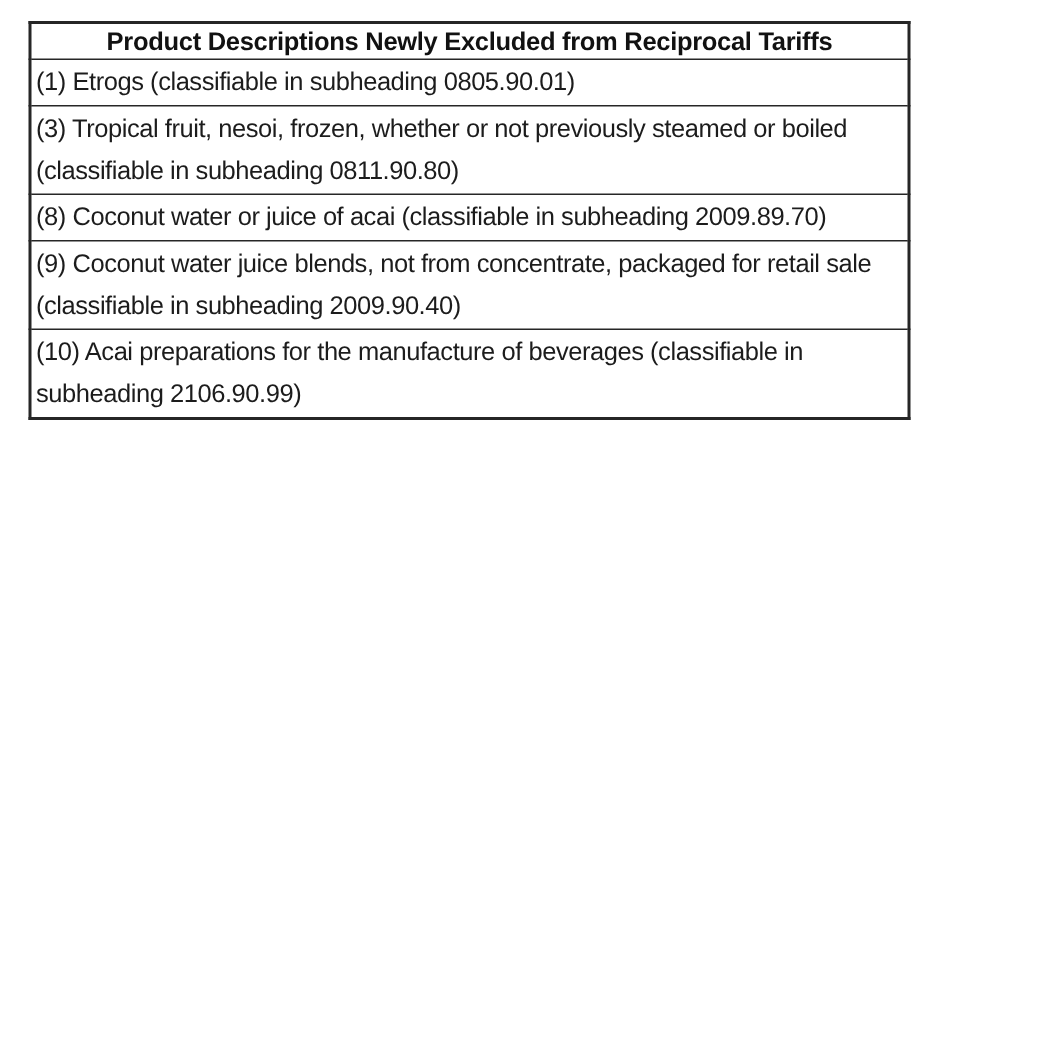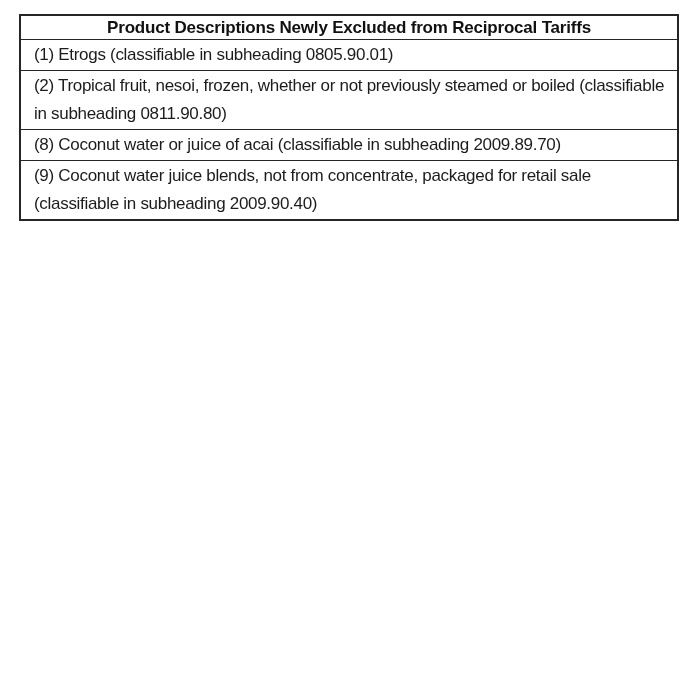--- a/index.html
+++ b/index.html
@@ -10,21 +10,21 @@
   body {
     width: 700px;
     height: 694px;
     position: relative;
     font-family: "Liberation Sans", sans-serif;
   }
   .table-wrap {
     position: absolute;
     left: 19px;
     top: 14px;
-    width: 660px;
+    width: 588px;
   }
   table.tariff-table {
     border-collapse: collapse;
     width: 100%;
     table-layout: fixed;
     color: #1c1c1c;
     font-size: 17px;
     line-height: 28px;
     letter-spacing: -0.3px;
     border: 2px solid #262626;
@@ -38,42 +38,45 @@
     text-align: center;
     padding: 1px 4px;
     font-size: 17px;
     line-height: 21px;
     letter-spacing: -0.2px;
     color: #111111;
   }
   table.tariff-table td {
     text-align: left;
     vertical-align: top;
-    padding: 1px 4px 1px 13px;
+    padding: 1px 4px 1px 3px;
     word-wrap: break-word;
   }
 </style>
 </head>
 <body>
 
 <div class="table-wrap">
   <table class="tariff-table">
     <thead>
       <tr>
         <th>Product Descriptions Newly Excluded from Reciprocal Tariffs</th>
       </tr>
     </thead>
     <tbody>
       <tr>
           <td>(1) Etrogs (classifiable in subheading 0805.90.01)</td>
         </tr>
       <tr>
-          <td>(2) Tropical fruit, nesoi, frozen, whether or not previously steamed or boiled (classifiable in subheading 0811.90.80)</td>
+          <td>(3) Tropical fruit, nesoi, frozen, whether or not previously steamed or boiled (classifiable in subheading 0811.90.80)</td>
         </tr>
       <tr>
           <td>(8) Coconut water or juice of acai (classifiable in subheading 2009.89.70)</td>
         </tr>
       <tr>
           <td>(9) Coconut water juice blends, not from concentrate, packaged for retail sale (classifiable in subheading 2009.90.40)</td>
         </tr>
+      <tr>
+          <td>(10) Acai preparations for the manufacture of beverages (classifiable in subheading 2106.90.99)</td>
+        </tr>
     </tbody>
   </table>
 </div>
 
 </body></html>

